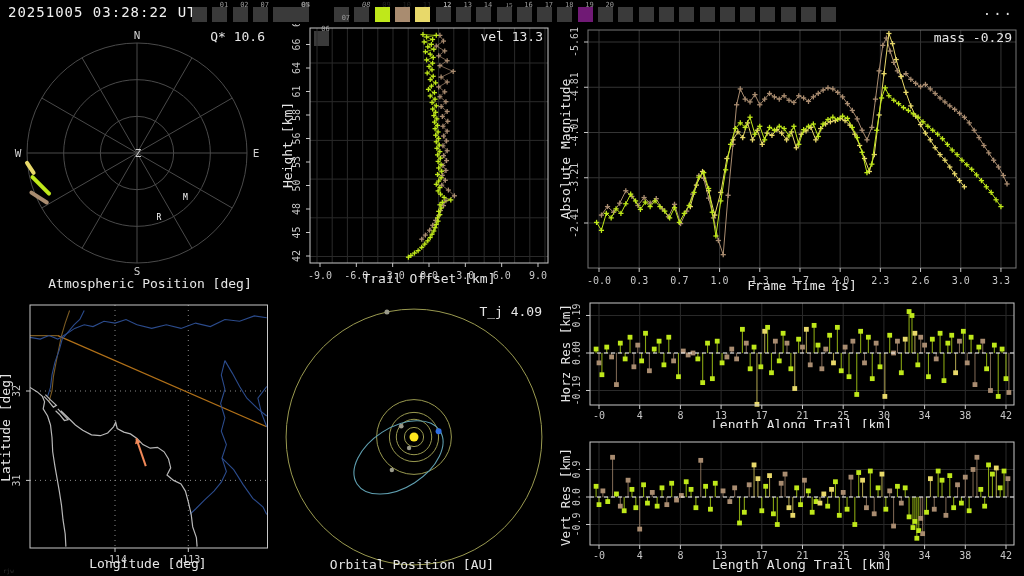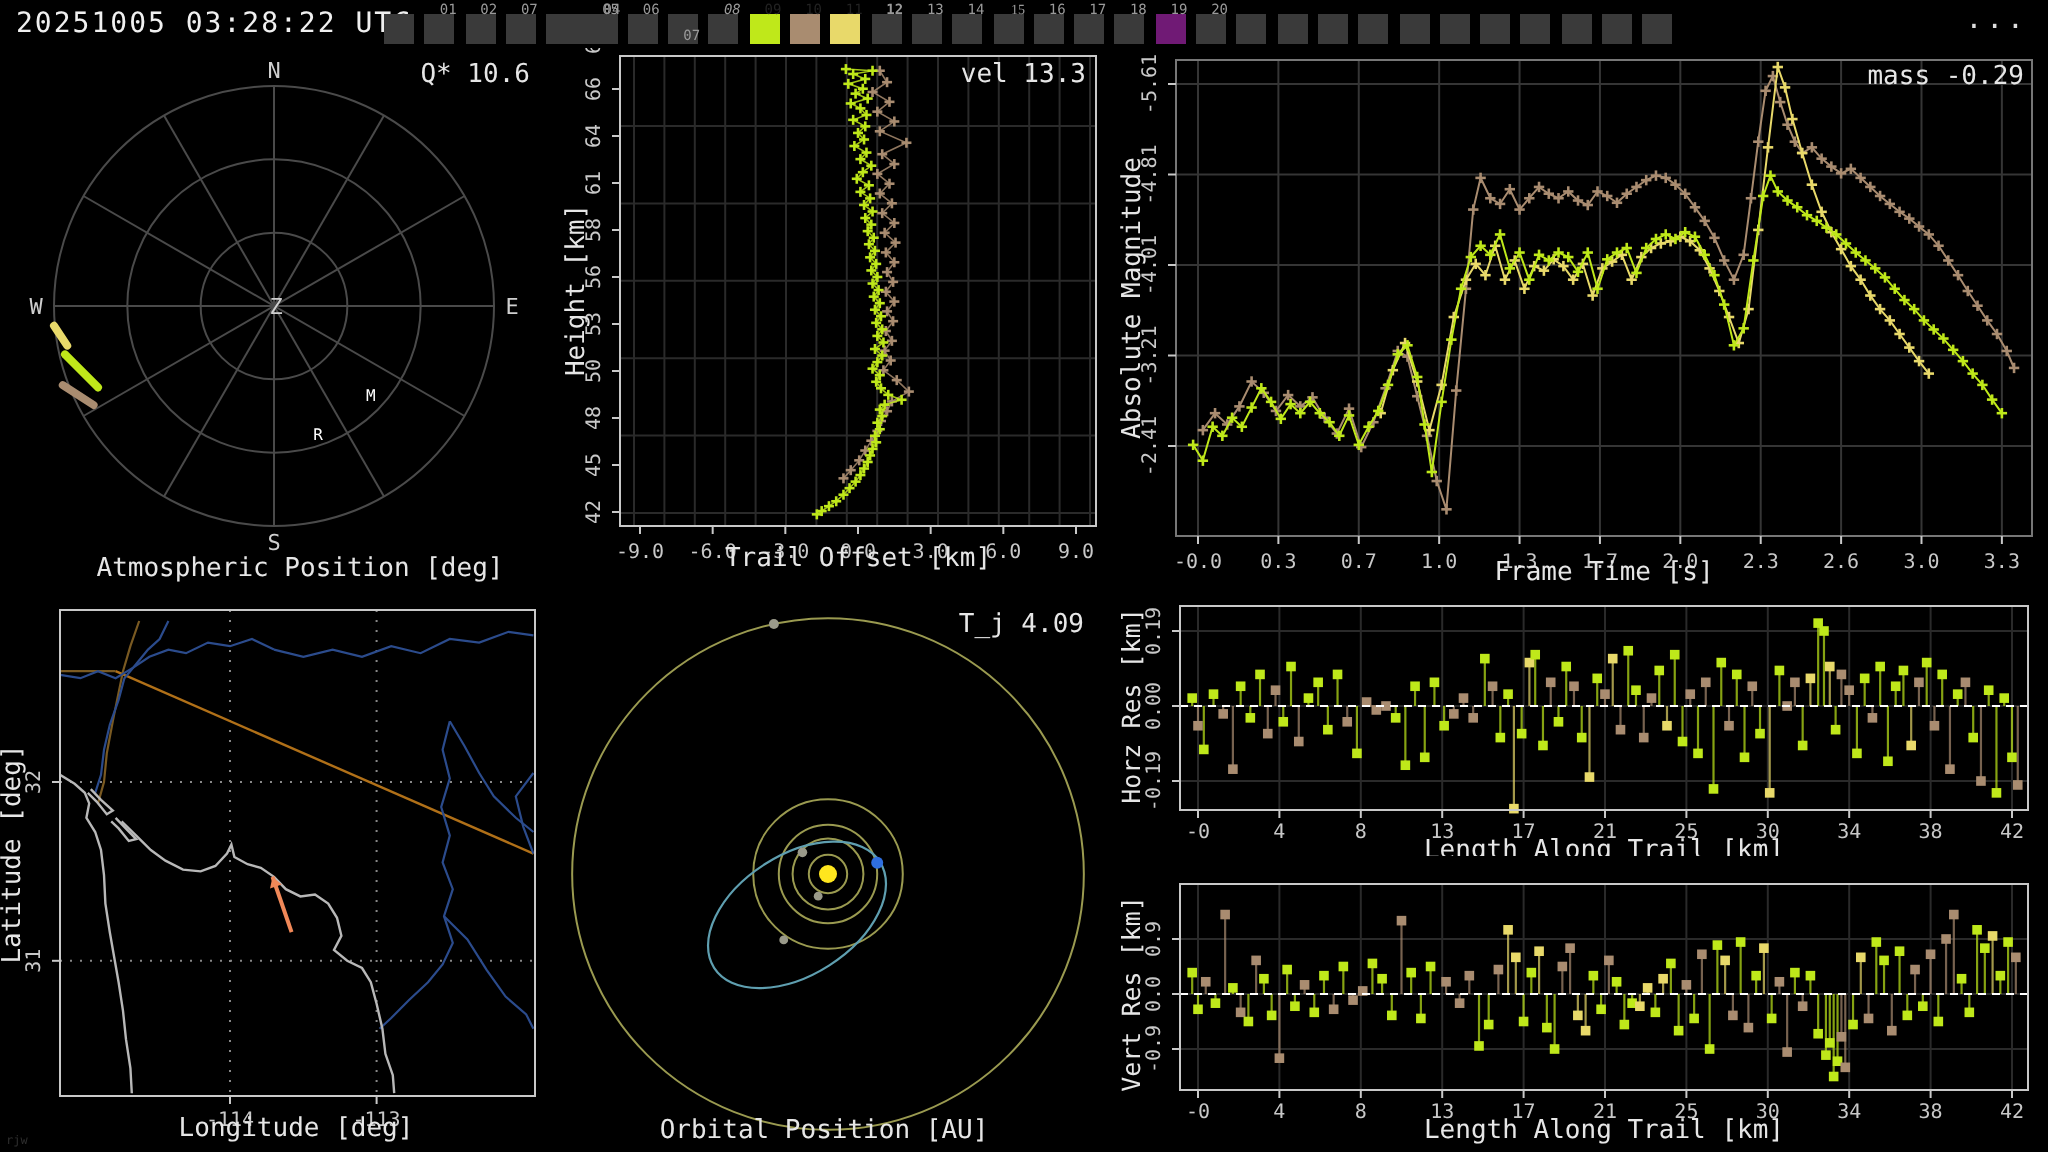--- a/index.html
+++ b/index.html
@@ -31,21 +31,21 @@
         </div>
         <div class="fbox" style="left: 252.9px; background: rgb(58, 58, 58);">
           <span class="flabel" style="color: rgb(154, 154, 154);">07</span>
         </div>
         <div class="fbox" style="left: 273.2px; background: rgb(58, 58, 58); padding-left: 21px;">
           <span class="flabel" style="color: rgb(154, 154, 154);">04</span>
         </div>
         <div class="fbox" style="left: 293.5px; background: rgb(58, 58, 58);">
           <span class="flabel" style="color: rgb(154, 154, 154);">05</span>
         </div>
-        <div class="fbox" style="left: 313.8px; background: rgb(58, 58, 58);">
+        <div class="fbox" style="left: 313.8px; background: rgb(58, 58, 58); margin-top: 24px;">
           <span class="flabel" style="color: rgb(154, 154, 154);">06</span>
         </div>
         <div class="fbox" style="left: 334.1px; background: rgb(58, 58, 58);">
           <span class="flabel" style="color: rgb(154, 154, 154); margin-top: 13px;">07</span>
         </div>
         <div class="fbox" style="left: 354.4px; background: rgb(58, 58, 58); font-style: italic;">
           <span class="flabel" style="color: rgb(154, 154, 154);">08</span>
         </div>
         <div class="fbox" style="left: 374.7px; background: rgb(191, 232, 26);">
           <span class="flabel" style="color: rgb(34, 34, 34);">09</span>

